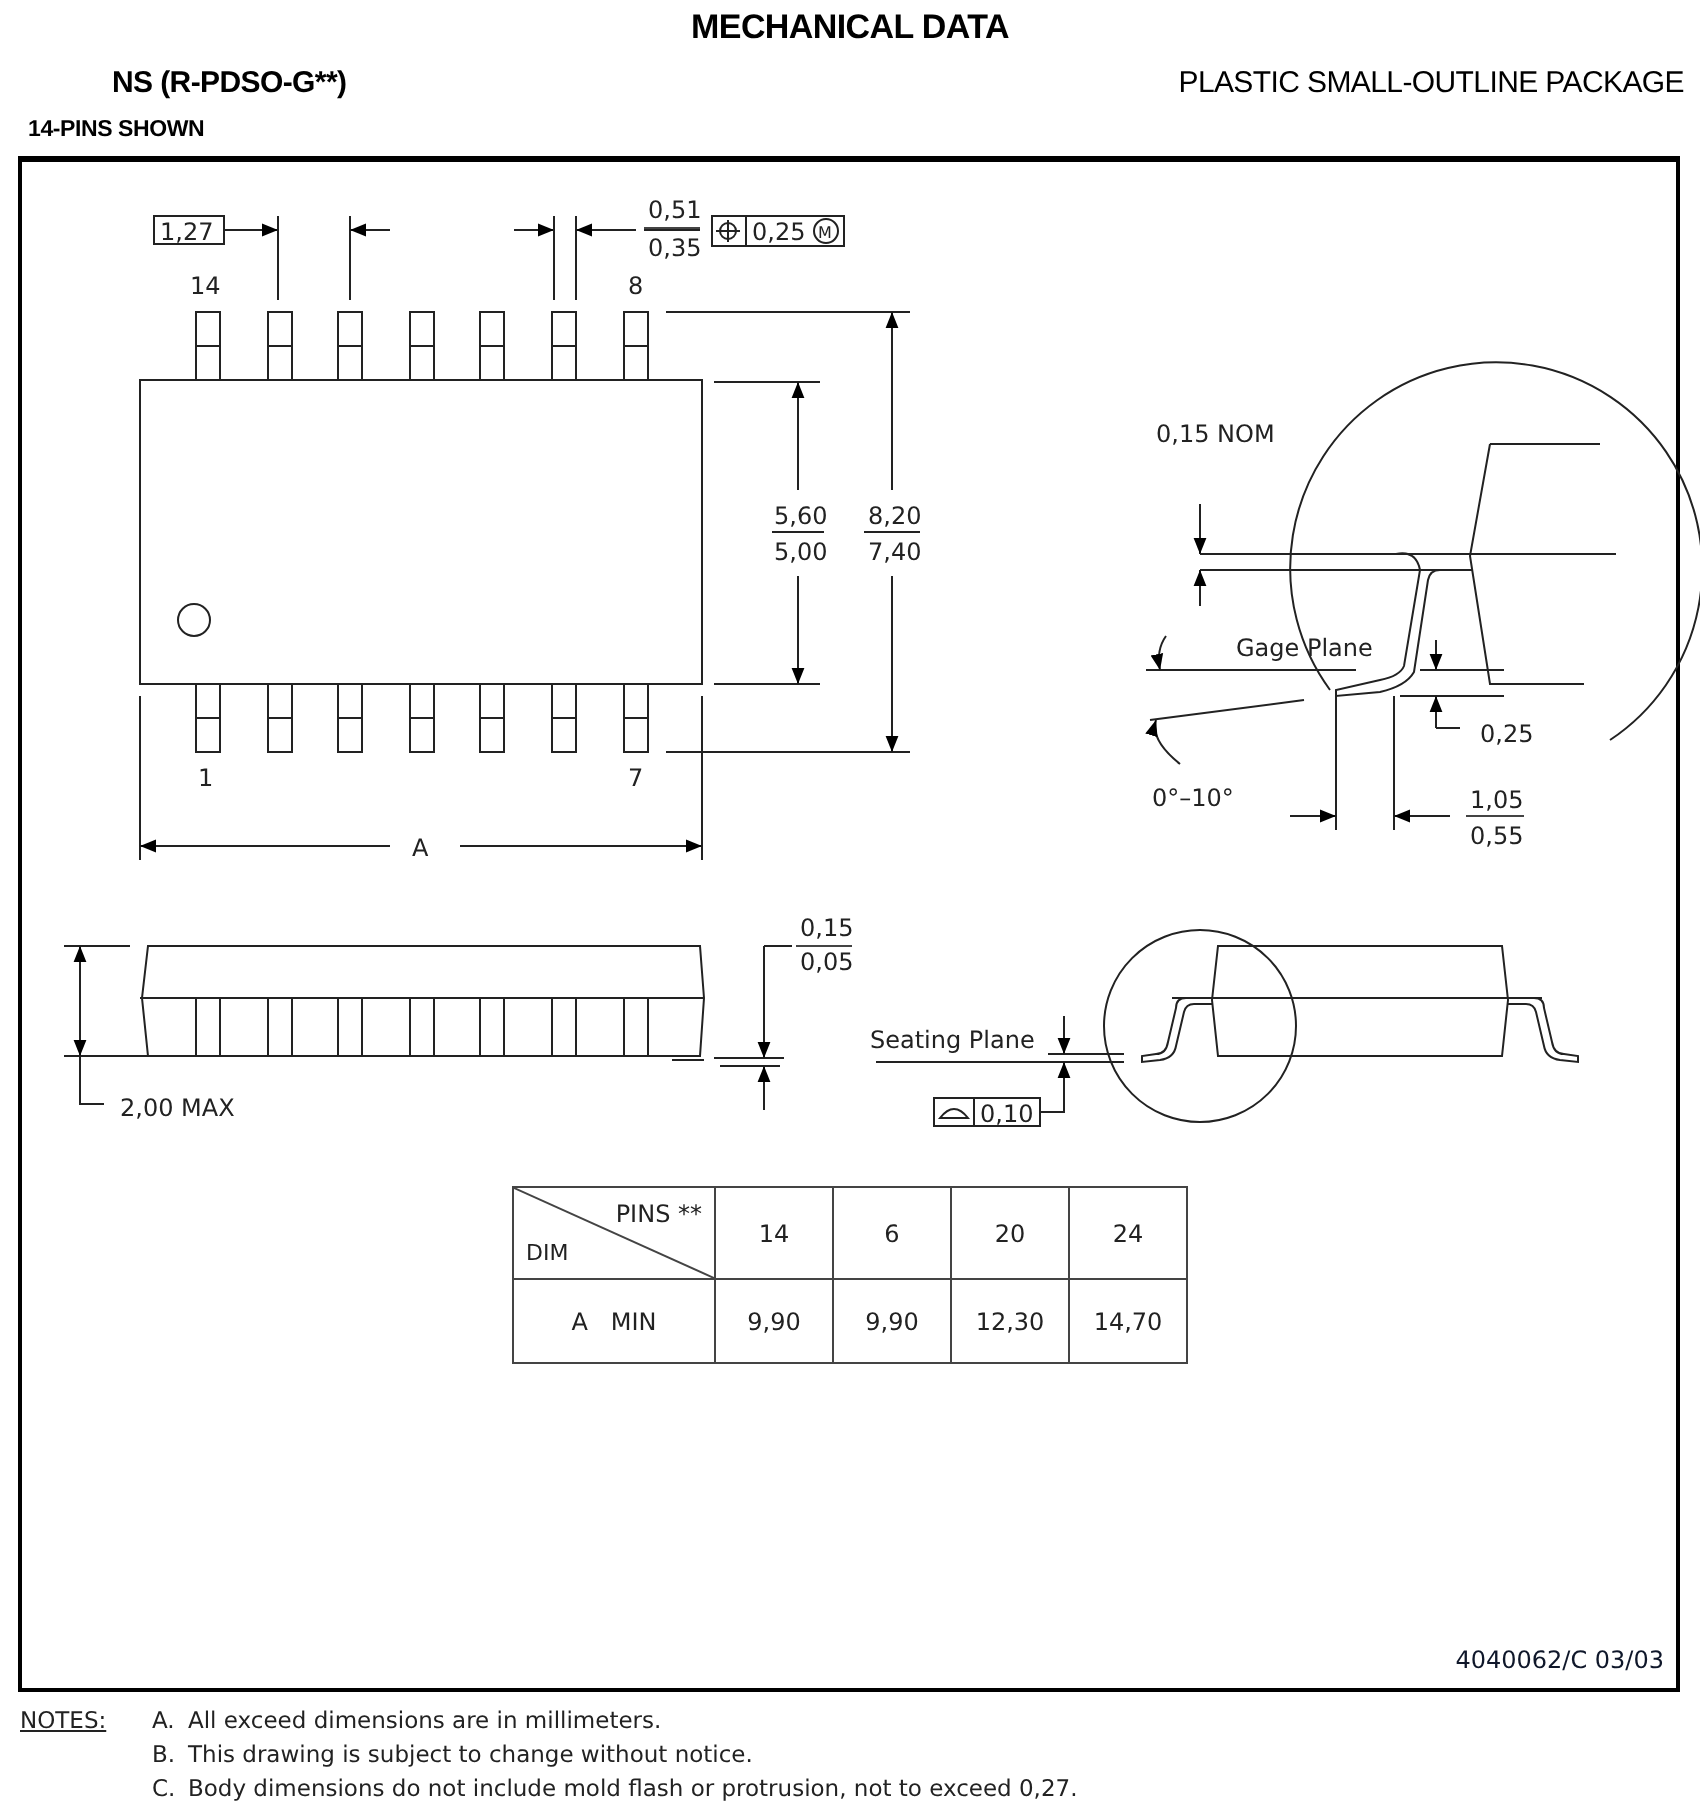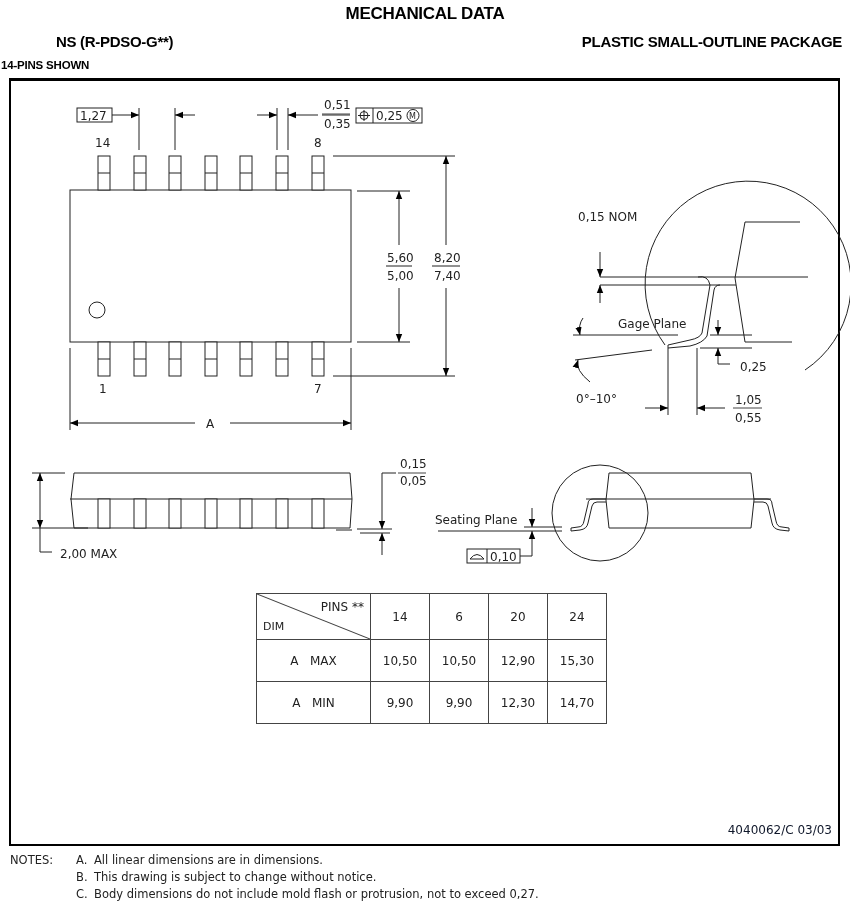--- a/index.html
+++ b/index.html
@@ -1,32 +1,32 @@
 <!DOCTYPE html>
 <html><head>
 <meta charset="utf-8">
 <style>
   html, body { margin: 0; padding: 0; background: #ffffff; }
   body { width: 850px; height: 906px; position: relative; overflow: hidden; font-family: "Liberation Sans", sans-serif; color: #000; }
   .title { position: absolute; top: 4px; left: 0; width: 850px; text-align: center; font-weight: bold; font-size: 17px; letter-spacing: -0.3px; }
   .pkg-code { position: absolute; top: 33px; left: 8px; font-weight: bold; font-size: 15px; letter-spacing: -0.3px; margin-left: 48px; }
-  .pkg-name { position: absolute; top: 33px; right: 8px; font-weight: bold; font-size: 15px; letter-spacing: -0.3px; }
-  .pins-shown { position: absolute; top: 59px; left: 1px; font-weight: bold; font-size: 11.5px; letter-spacing: -0.2px; }
+  .pkg-name { position: absolute; top: 33px; right: 8px; font-weight: normal; font-size: 15px; letter-spacing: -0.3px; }
+  .pins-shown { position: absolute; top: 59px; left: 14px; font-weight: bold; font-size: 11.5px; letter-spacing: -0.2px; }
   .frame { position: absolute; left: 9px; top: 78px; width: 831px; height: 768px; border: 2px solid #000; border-top-width: 3px; box-sizing: border-box; }
   svg.drawing { position: absolute; left: 0; top: 0; width: 850px; height: 906px; }
   svg text { font-family: "DejaVu Sans", sans-serif; font-size: 12px; fill: #222; }
   .doc-id { position: absolute; right: 18px; top: 823px; font-family: "DejaVu Sans", sans-serif; font-size: 12px; color: #0f172a; }
   .notes { position: absolute; left: 10px; top: 852px; font-family: "DejaVu Sans", sans-serif; font-size: 11.5px; color: #222; line-height: 17px; }
-  .notes .lbl { position: absolute; left: 0; top: 0; }
+  .notes .lbl { position: absolute; left: 0; top: 0; text-decoration: underline; }
   .notes .item { position: absolute; left: 66px; white-space: nowrap; }
   .notes .item .letter { display: inline-block; width: 18px; }
   table.dimtable { position: absolute; left: 256px; top: 593px; border-collapse: collapse; font-family: "DejaVu Sans", sans-serif; font-size: 12px; color: #222; }
   table.dimtable td { border: 1px solid #444; text-align: center; height: 41px; padding: 0; }
   table.dimtable tr:first-child td { height: 45px; }
-  table.dimtable td.hdr-corner { width: 100px; position: relative; padding-left: 13px; }
+  table.dimtable td.hdr-corner { width: 100px; position: relative; }
   table.dimtable td.col { width: 58px; }
   .corner-pins { position: absolute; right: 6px; top: 6px; }
   .corner-dim { position: absolute; left: 6px; bottom: 6px; font-size: 11px; text-align: center; }
   .corner-line { position: absolute; left: 0; top: 0; width: 100%; height: 100%; }
 </style>
 </head>
 <body>
 
 <div class="title">MECHANICAL DATA</div>
 <div class="pkg-code">NS (R-PDSO-G**)</div>
@@ -263,36 +263,29 @@
           </svg>
       <span class="corner-pins">PINS **</span>
       <span class="corner-dim">DIM</span>
     </td>
     <td class="col">14</td>
     <td class="col">6</td>
     <td class="col">20</td>
     <td class="col">24</td>
   </tr>
   <tr>
-    <td style="white-space:pre">A   MAX</td>
-    <td>10,50</td>
-    <td>10,50</td>
-    <td>12,90</td>
-    <td>15,30</td>
-  </tr>
-  <tr>
     <td style="white-space:pre">A   MIN</td>
     <td>9,90</td>
     <td>9,90</td>
     <td>12,30</td>
     <td>14,70</td>
   </tr>
 </tbody>
   </table>
 
 <div class="doc-id">4040062/C 03/03</div>
 
 <div class="notes">
   <span class="lbl">NOTES:</span>
-  <div class="item" style="top:0"><span class="letter">A.</span><span>All linear dimensions are in dimensions.</span></div>
+  <div class="item" style="top:0"><span class="letter">A.</span><span>All exceed dimensions are in millimeters.</span></div>
   <div class="item" style="top:17px"><span class="letter">B.</span><span>This drawing is subject to change without notice.</span></div>
   <div class="item" style="top:34px"><span class="letter">C.</span><span>Body dimensions do not include mold flash or protrusion, not to exceed 0,27.</span></div>
 </div>
 
 </body></html>

